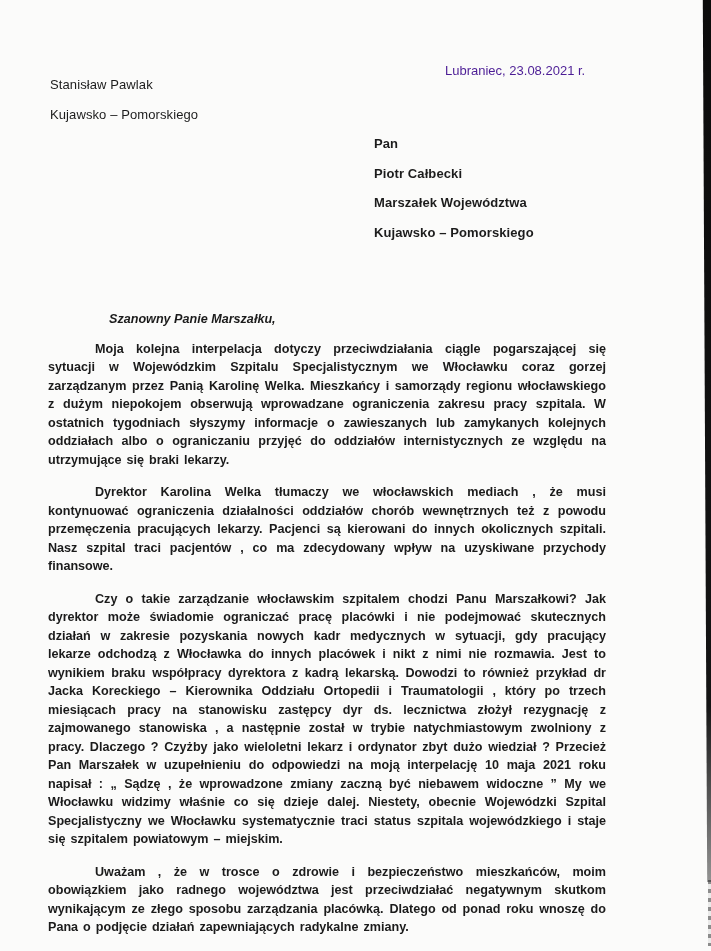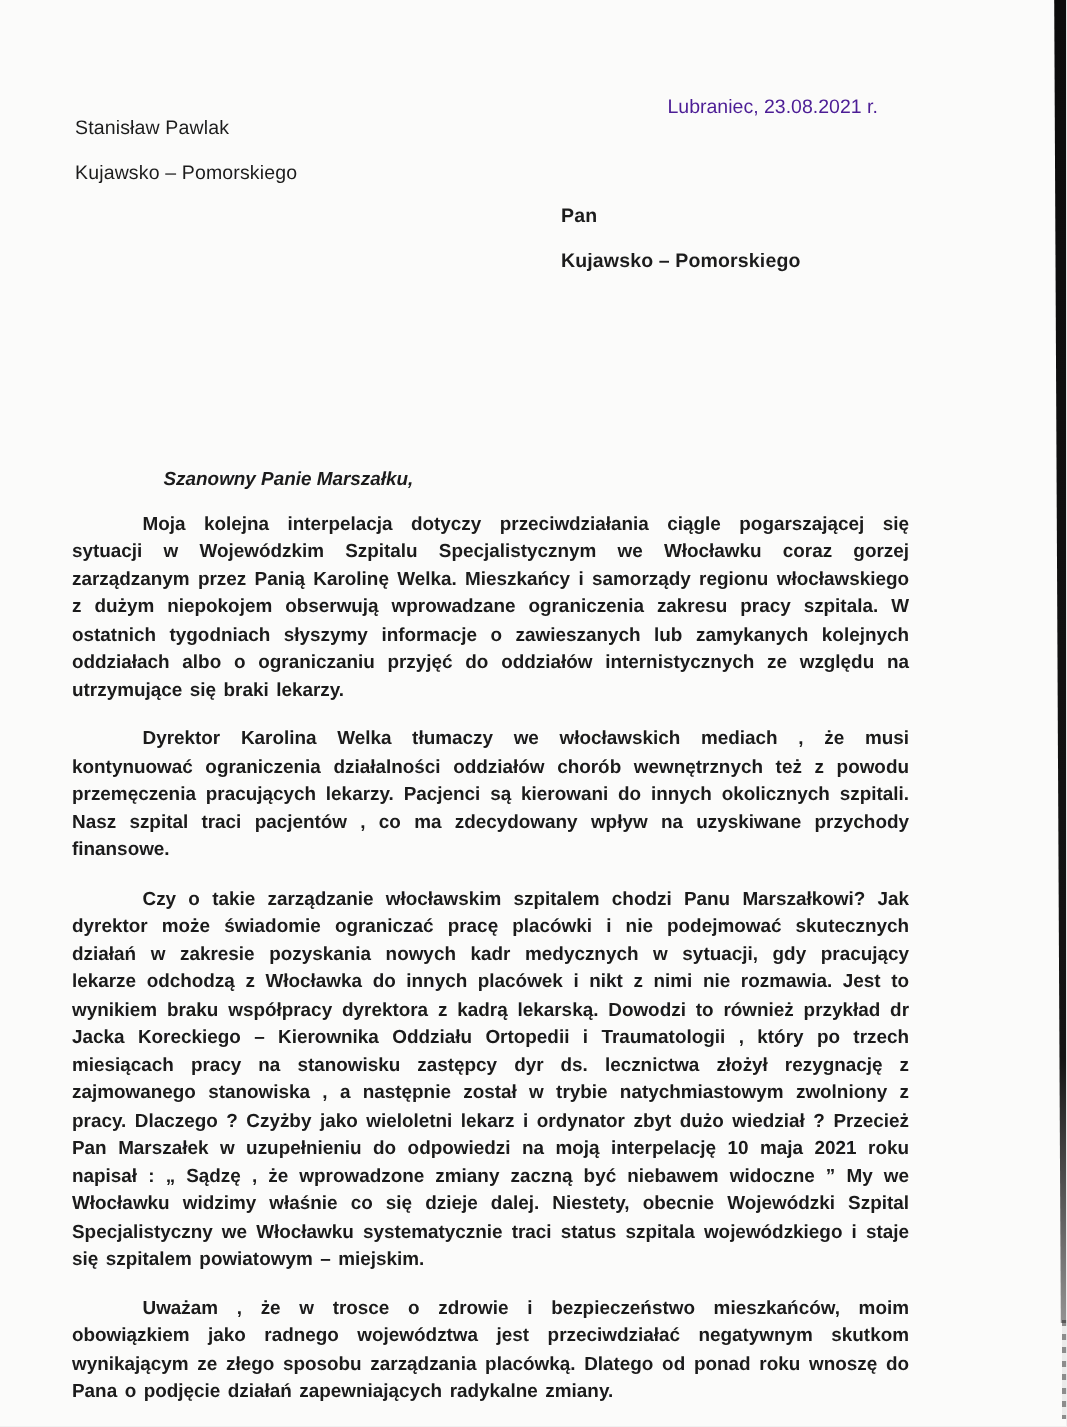--- a/index.html
+++ b/index.html
@@ -96,20 +96,22 @@
 
   <div class="sender">
     <div>Stanisław Pawlak</div>
     <div>Kujawsko – Pomorskiego</div>
   </div>
 
   <div class="date">Lubraniec, 23.08.2021 r.</div>
 
   <div class="recipient">
     <div>Pan</div>
+    <div>Piotr Całbecki</div>
+    <div>Marszałek Województwa</div>
     <div>Kujawsko – Pomorskiego</div>
   </div>
 
   <div class="body">
     <div class="greeting">Szanowny Panie Marszałku,</div>
     <p>Moja kolejna interpelacja dotyczy przeciwdziałania ciągle pogarszającej się sytuacji w Wojewódzkim Szpitalu Specjalistycznym we Włocławku coraz gorzej zarządzanym przez Panią Karolinę Welka. Mieszkańcy i samorządy regionu włocławskiego z dużym niepokojem obserwują wprowadzane ograniczenia zakresu pracy szpitala. W ostatnich tygodniach słyszymy informacje o zawieszanych lub zamykanych kolejnych oddziałach albo o ograniczaniu przyjęć do oddziałów internistycznych ze względu na utrzymujące się braki lekarzy.</p>
     <p>Dyrektor Karolina Welka tłumaczy we włocławskich mediach , że musi kontynuować ograniczenia działalności oddziałów chorób wewnętrznych też z powodu przemęczenia pracujących lekarzy. Pacjenci są kierowani do innych okolicznych szpitali. Nasz szpital traci pacjentów , co ma zdecydowany wpływ na uzyskiwane przychody finansowe.</p>
     <p><span>Czy o takie zarządzanie włocławskim szpitalem chodzi Panu Marszałkowi? Jak dyrektor może świadomie ograniczać pracę placówki i nie podejmować skutecznych działań w zakresie pozyskania nowych kadr medycznych w sytuacji, gdy pracujący lekarze odchodzą z Włocławka do innych placówek i nikt z nimi nie rozmawia. Jest to wynikiem braku współpracy dyrektora z kadrą lekarską. Dowodzi to również przykład dr Jacka Koreckiego – Kierownika Oddziału Ortopedii i Traumatologii , który po trzech miesiącach pracy na stanowisku zastępcy dyr ds. lecznictwa złożył rezygnację z zajmowanego stanowiska , a następnie został w trybie natychmiastowym zwolniony z pracy. Dlaczego ? Czyżby jako wieloletni lekarz i ordynator zbyt dużo wiedział ? Przecież Pan Marszałek w uzupełnieniu do odpowiedzi na moją interpelację 10 maja 2021 roku napisał : </span><span class="quote">„ Sądzę , że wprowadzone zmiany zaczną być niebawem widoczne ”</span><span>  My we Włocławku widzimy właśnie co się dzieje dalej. Niestety, obecnie Wojewódzki Szpital Specjalistyczny we Włocławku systematycznie traci status szpitala wojewódzkiego i staje się szpitalem powiatowym – miejskim.</span></p>
     <p>Uważam , że w trosce o zdrowie i bezpieczeństwo mieszkańców, moim obowiązkiem jako radnego województwa jest przeciwdziałać negatywnym skutkom wynikającym ze złego sposobu zarządzania placówką. Dlatego od ponad roku wnoszę do Pana o podjęcie działań zapewniających radykalne zmiany.</p>
   </div>

